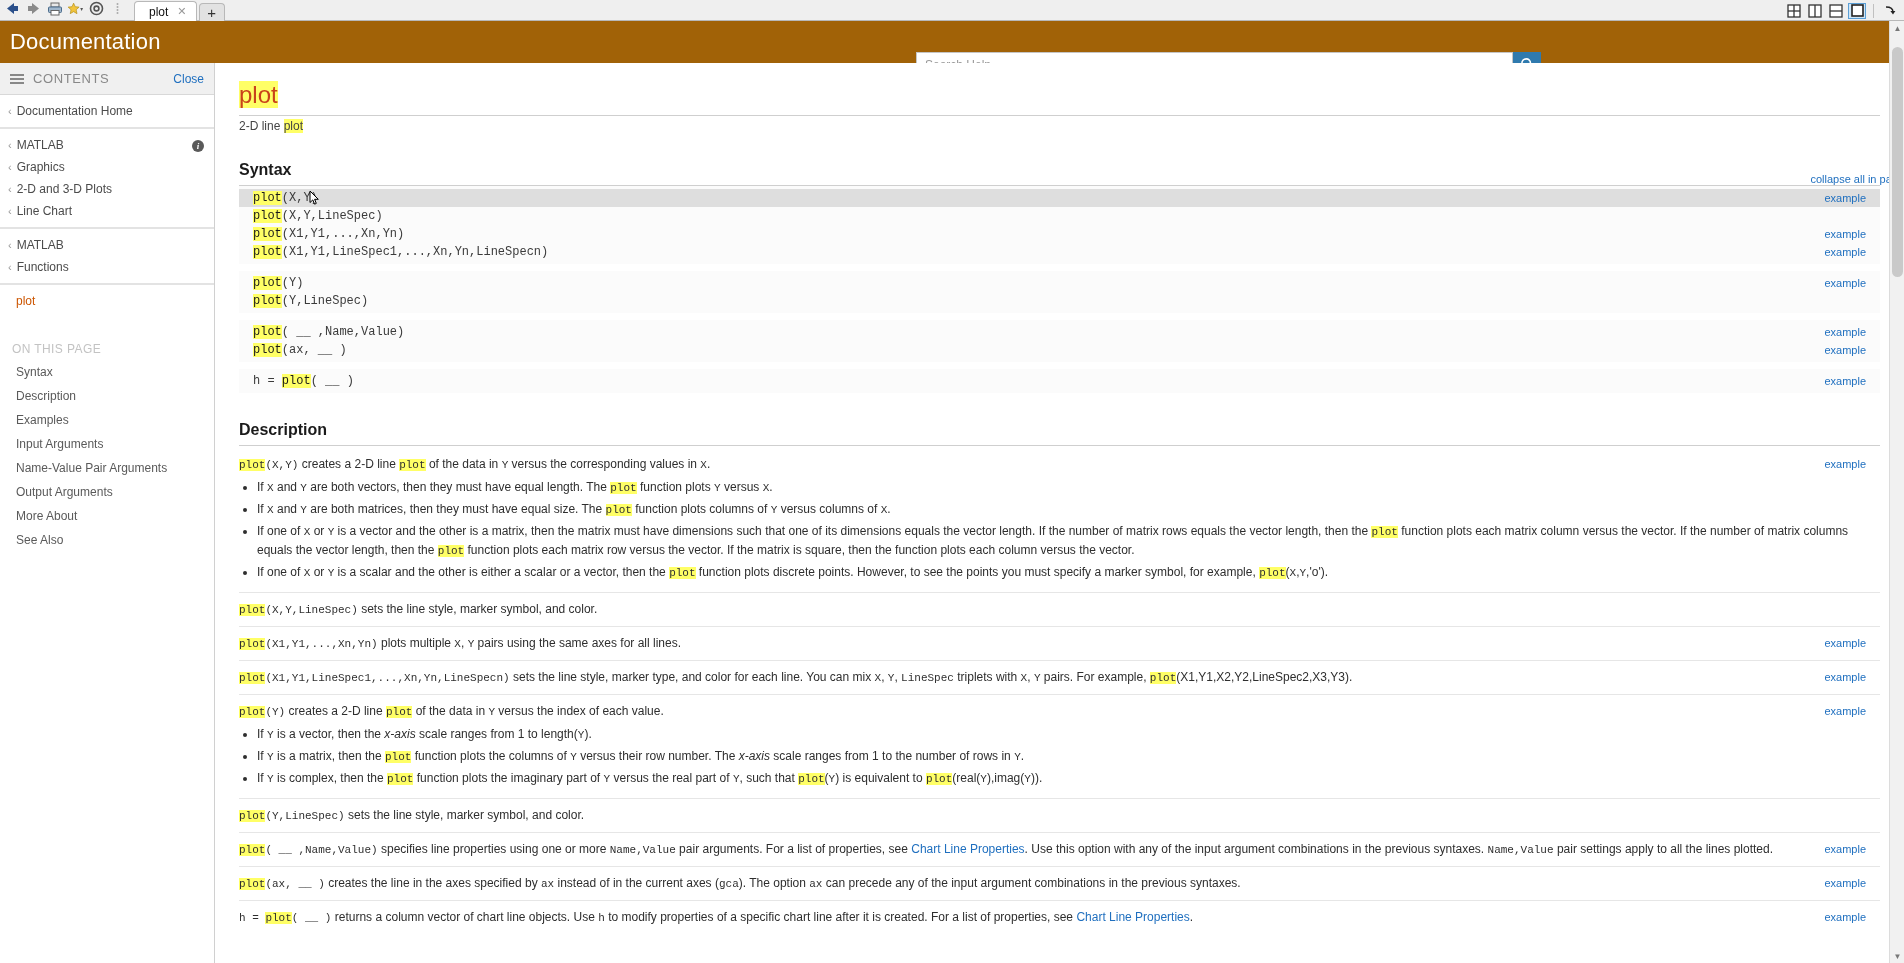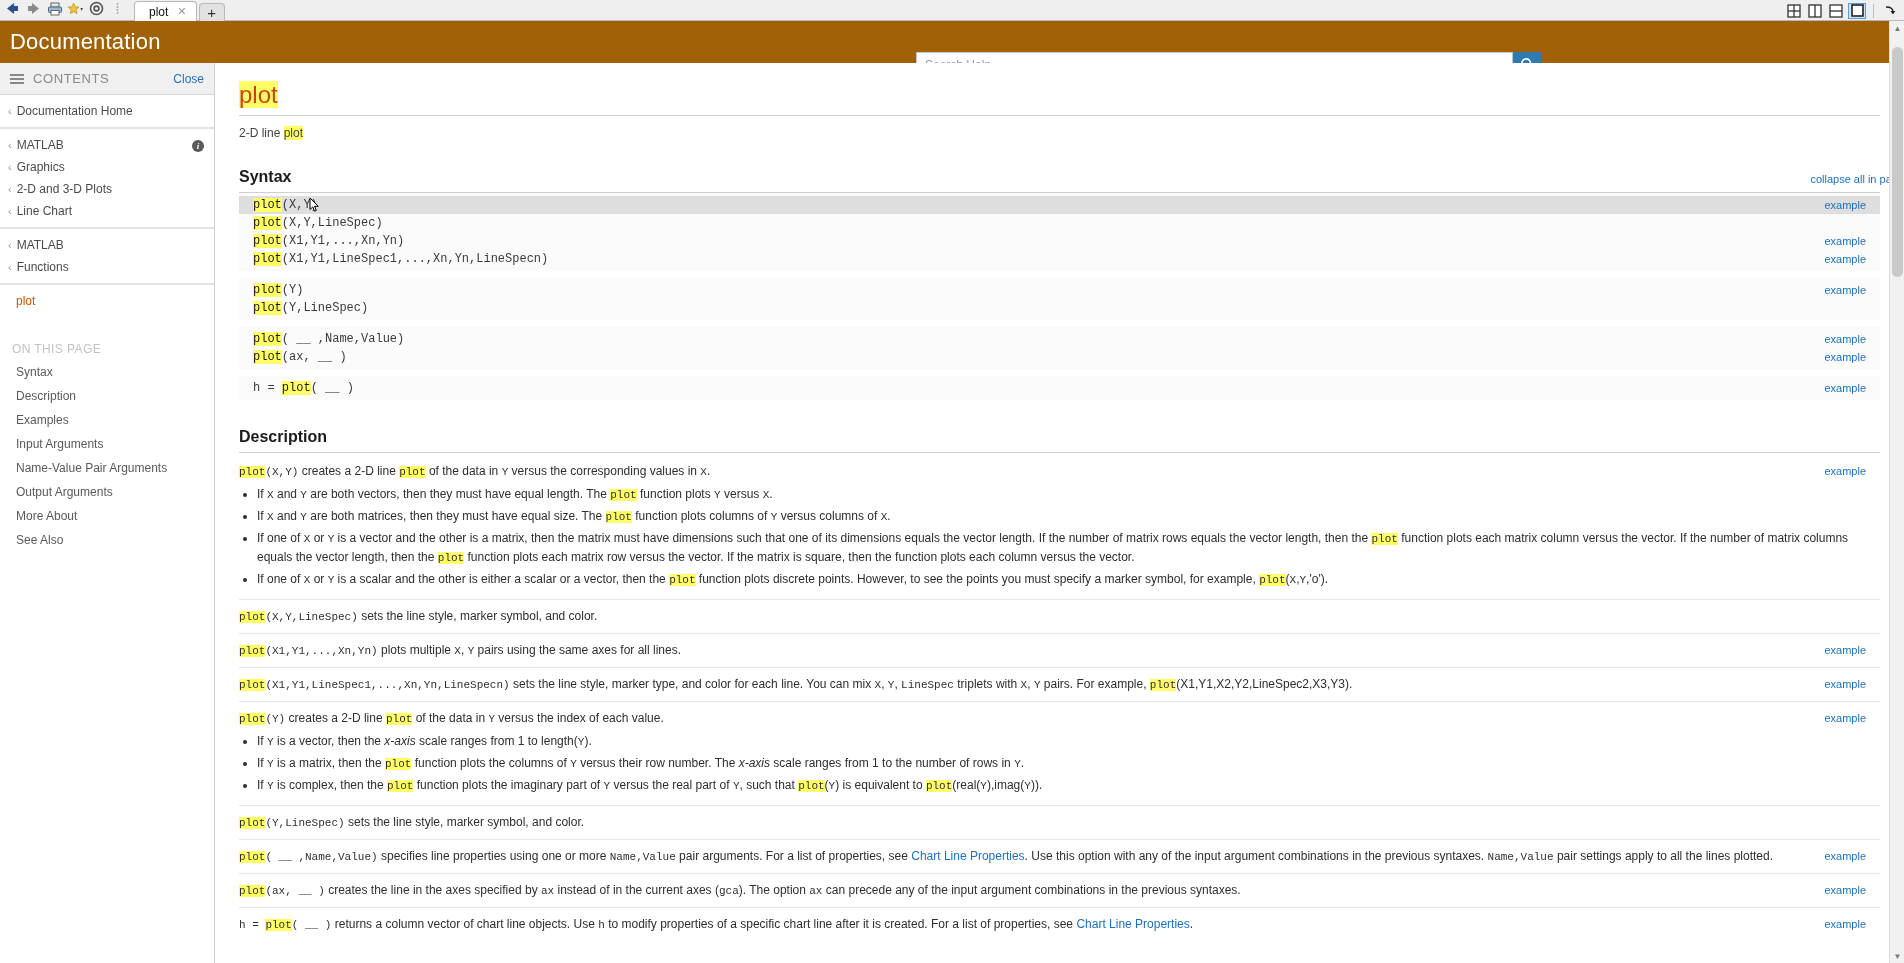--- a/index.html
+++ b/index.html
@@ -169,21 +169,21 @@
   .collapse-all {
     position: absolute; right: 0; top: 110px;
     font-size: 11px; color: #1f6fbf;
   }
   h1.fn {
     font-size: 24px; font-weight: normal; color: #c8431b;
     margin: 0 0 0 0; padding: 0 0 6px 0;
     border-bottom: 1px solid #cfcfcf;
   }
   h1.fn .hl { background: #ffff66; }
-  .subtitle { font-size: 12px; color: #444; margin: 10px 0 0 0; }
+  .subtitle { font-size: 12px; color: #444; margin: 3px 0 0 0; }
   .subtitle .hl { background: #ffff66; }
 
   h2.sec {
     font-size: 16px; font-weight: bold; color: #1a1a1a;
     margin: 28px 0 0 0; padding-bottom: 6px;
     border-bottom: 1px solid #cfcfcf;
   }
 
   .syntax-block { margin-top: 0; }
   .syn-group { background: #fbfbfb; padding: 3px 0; position: relative; }

